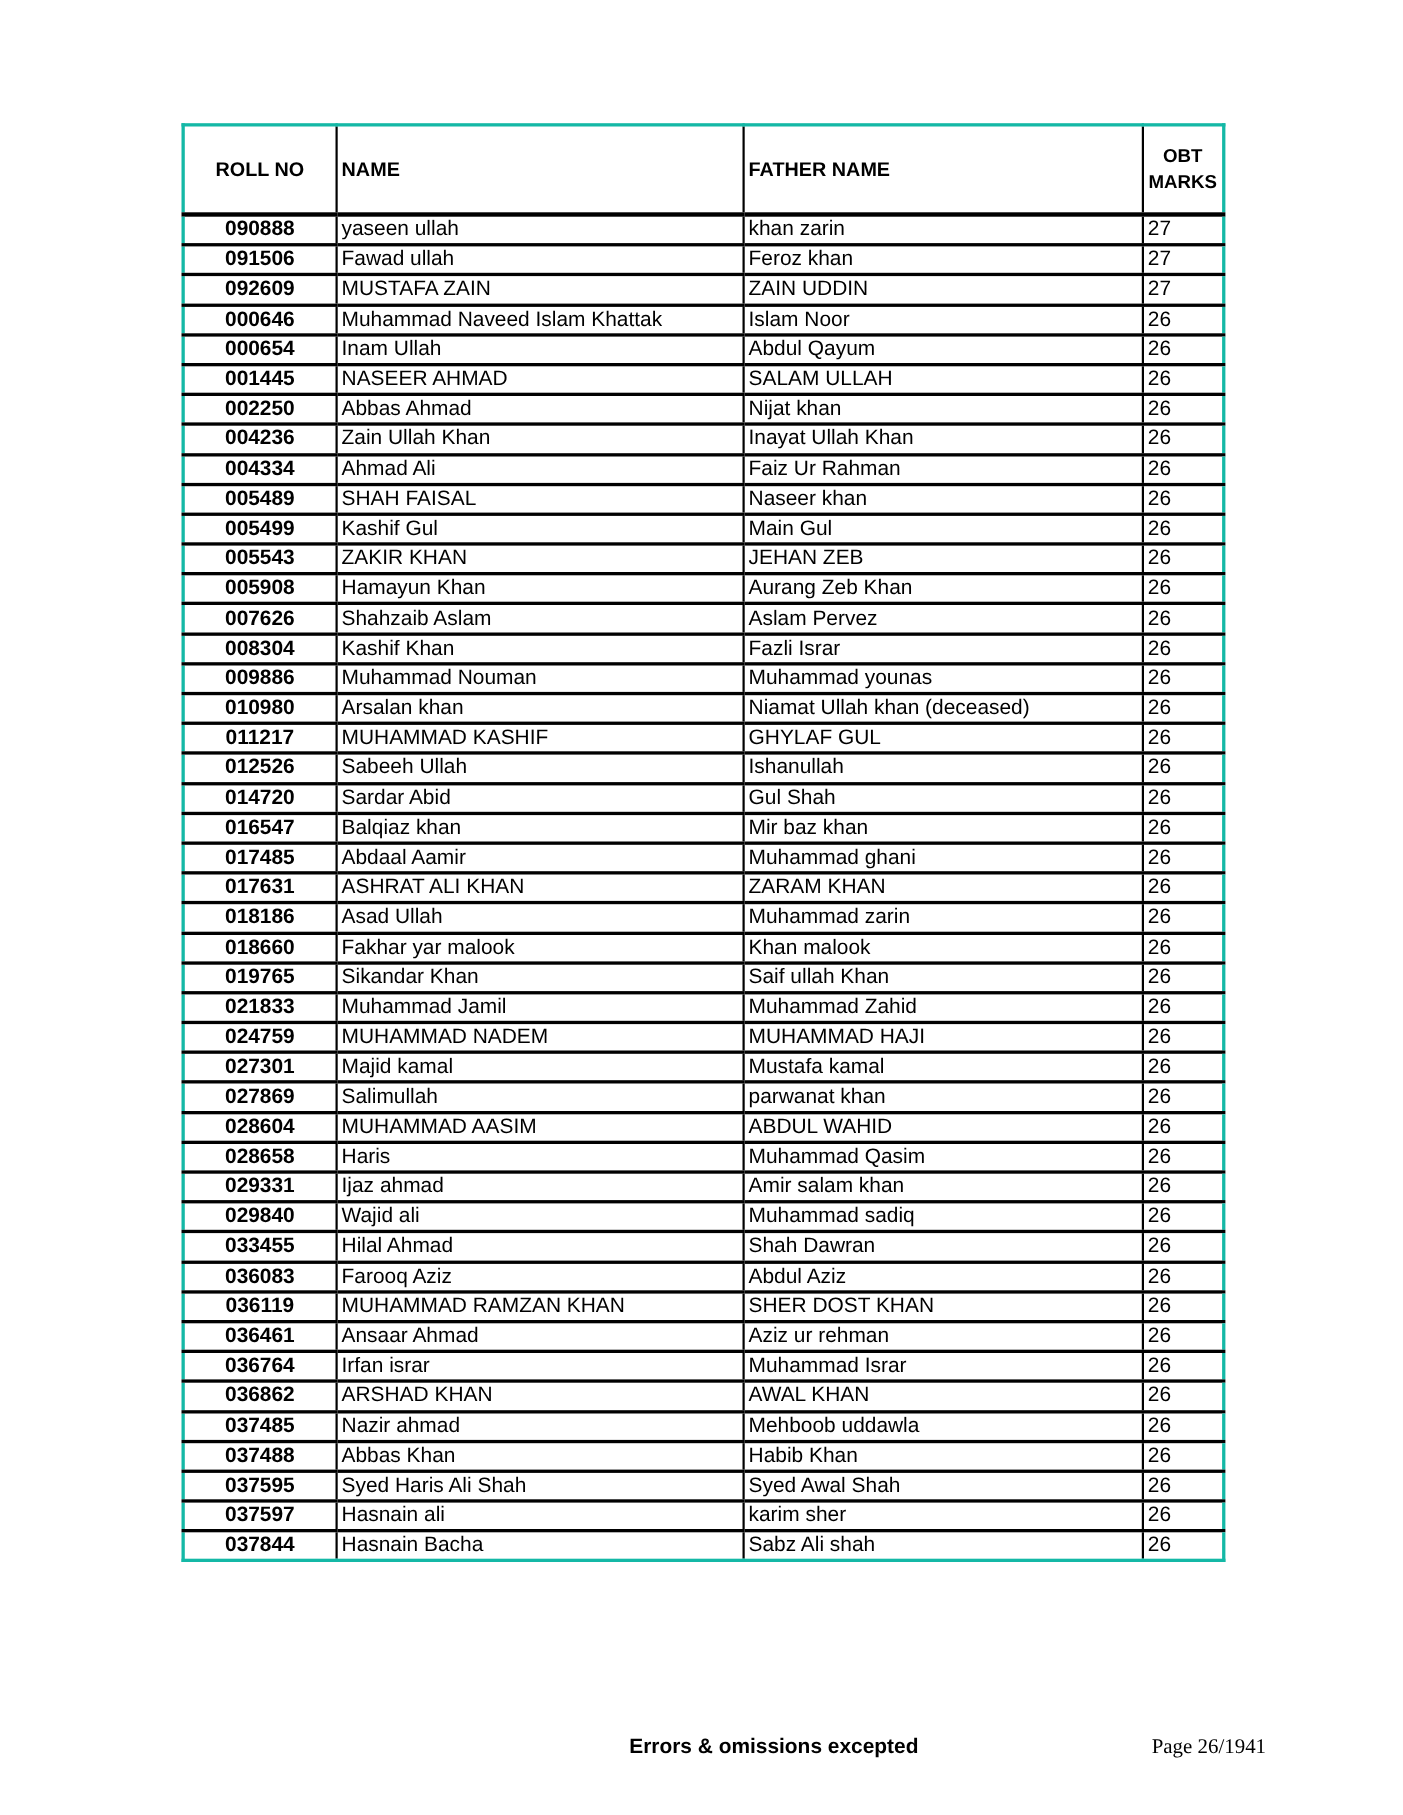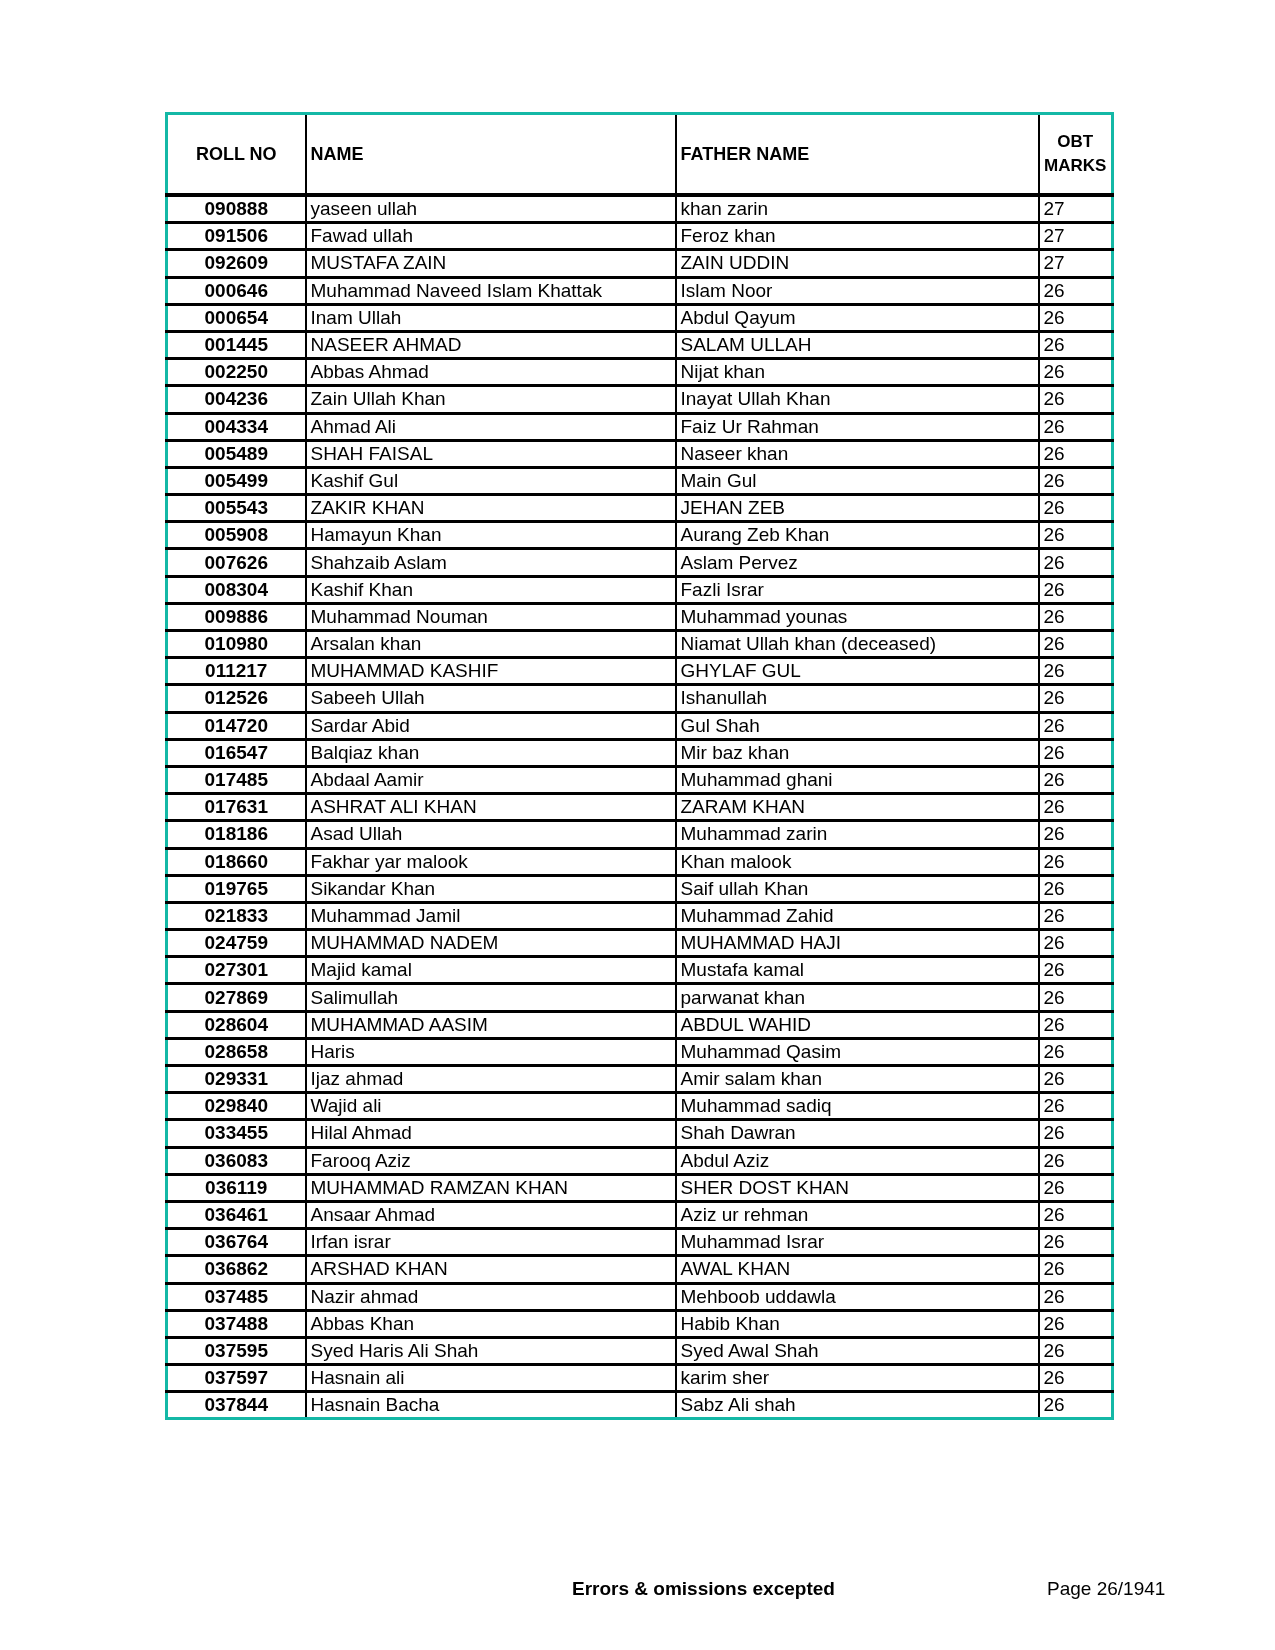--- a/index.html
+++ b/index.html
@@ -36,20 +36,21 @@
   td.roll { text-align: center; font-weight: bold; }
   td.name, td.father { text-align: left; }
   td.marks { text-align: left; }
   .footer-note {
     position: absolute; left: 543px; top: 1578px;
     font-size: 19px; font-weight: bold; margin-left: 29px;
   }
   .page-number {
     position: absolute; left: 1047px; top: 1578px;
     font-size: 19px;
+    font-family: Liberation Serif, serif;
   }
 </style>
 </head>
 <body>
 
 <table class="results-table">
   <colgroup>
     <col class="c-roll">
       <col class="c-name">
       <col class="c-father">

